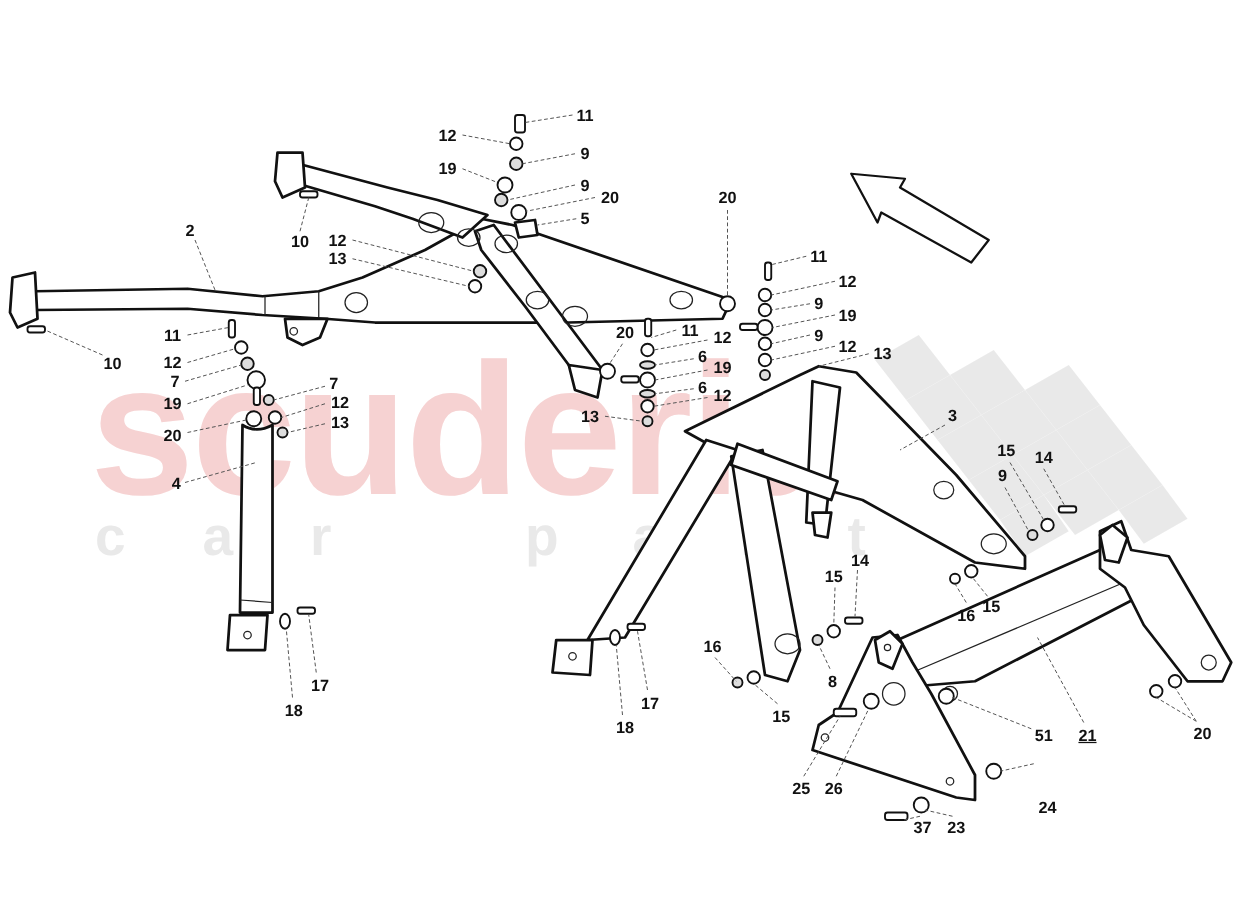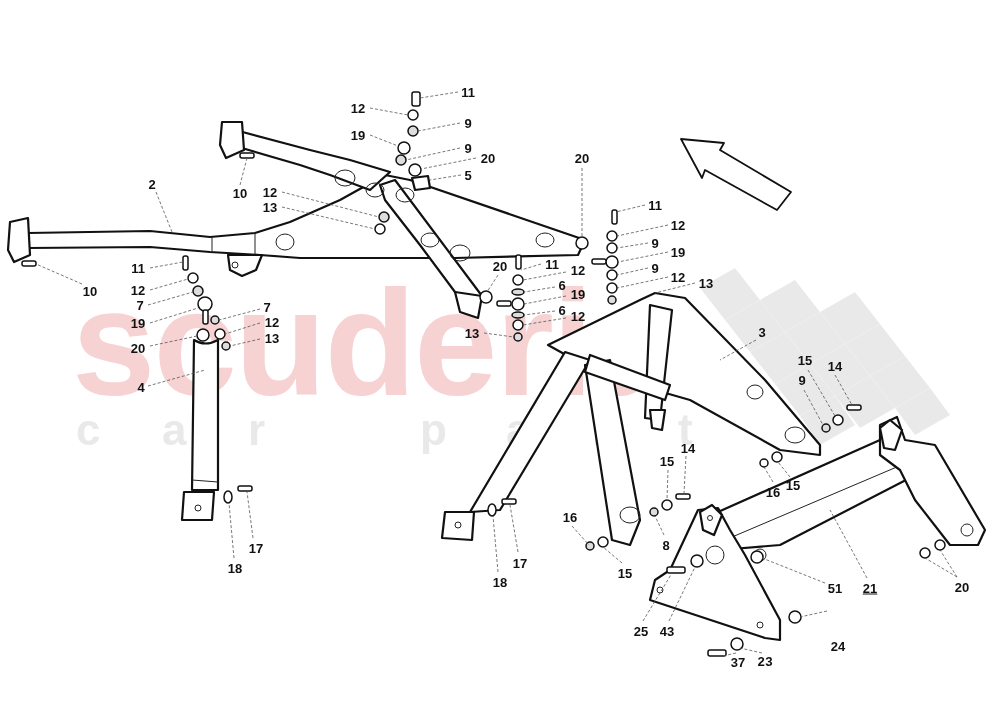--- a/index.html
+++ b/index.html
@@ -312,16 +312,16 @@
     <div class="lbl" style="left: 520px; top: 563px;">17</div>
     <div class="lbl" style="left: 500px; top: 582px;">18</div>
     <div class="lbl" style="left: 570px; top: 517px;">16</div>
     <div class="lbl" style="left: 666px; top: 545px;">8</div>
     <div class="lbl" style="left: 625px; top: 573px;">15</div>
     <div class="lbl" style="left: 870px; top: 588px; text-decoration: underline;">21</div>
     <div class="lbl" style="left: 835px; top: 588px;">51</div>
     <div class="lbl" style="left: 962px; top: 587px;">20</div>
     <div class="lbl" style="left: 838px; top: 610px; margin-top: 36px;">24</div>
     <div class="lbl" style="left: 641px; top: 631px;">25</div>
-    <div class="lbl" style="left: 667px; top: 631px;">43</div>
+    <div class="lbl" style="left: 667px; top: 631px;">26</div>
     <div class="lbl" style="left: 738px; top: 662px;">37</div>
-    <div class="lbl" style="left: 765px; top: 662px; font-family: Liberation Mono, monospace;">23</div>
+    <div class="lbl" style="left: 765px; top: 662px;">23</div>
   </div>
 
 </body></html>

